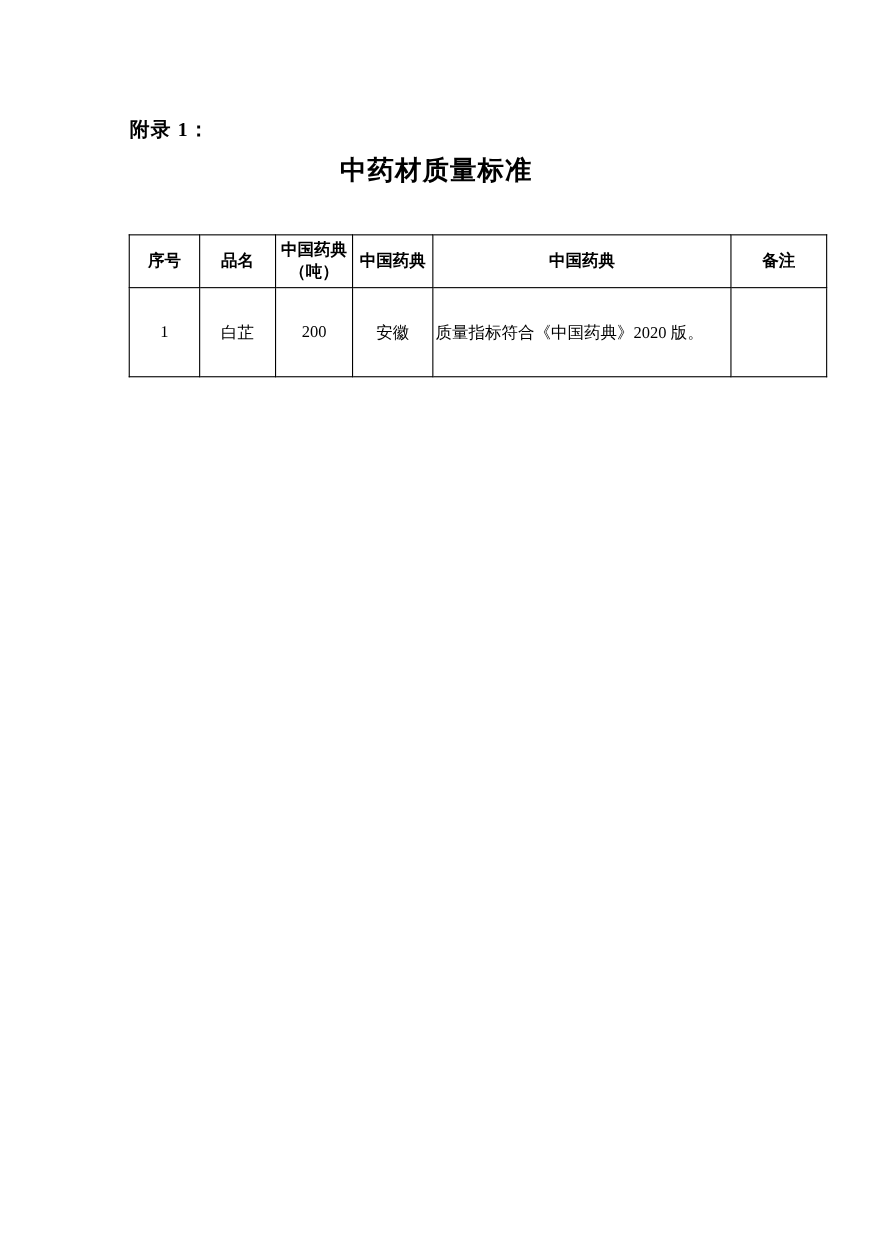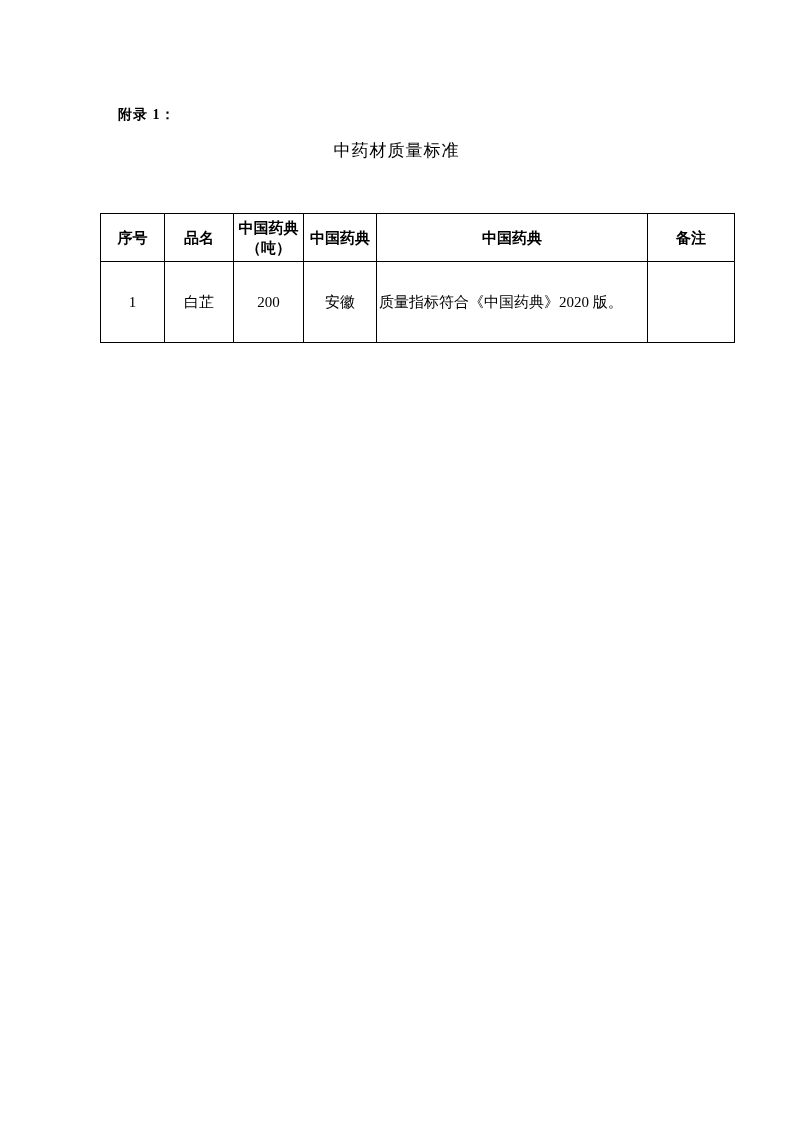--- a/index.html
+++ b/index.html
@@ -10,37 +10,37 @@
     height: 1122px;
     background: #ffffff;
     font-family: "Liberation Serif", "DejaVu Serif", serif;
     color: #000000;
     overflow: hidden;
   }
   .appendix-label {
     position: absolute;
     left: 118px;
     top: 106px;
-    font-size: 14px;
+    font-size: 18px;
     font-weight: bold;
     letter-spacing: 1px;
   }
   .doc-title {
     position: absolute;
     left: 0;
     top: 139px;
     width: 100%;
     text-align: center;
-    font-size: 17px;
-    font-weight: normal;
+    font-size: 24px;
+    font-weight: bold;
     letter-spacing: 1px;
   }
   table.standards {
     position: absolute;
-    left: 100px;
+    left: 117px;
     top: 213px;
     width: 634px;
     border-collapse: collapse;
     table-layout: fixed;
   }
   table.standards th,
   table.standards td {
     border: 1px solid #000000;
     font-size: 15px;
     text-align: center;

